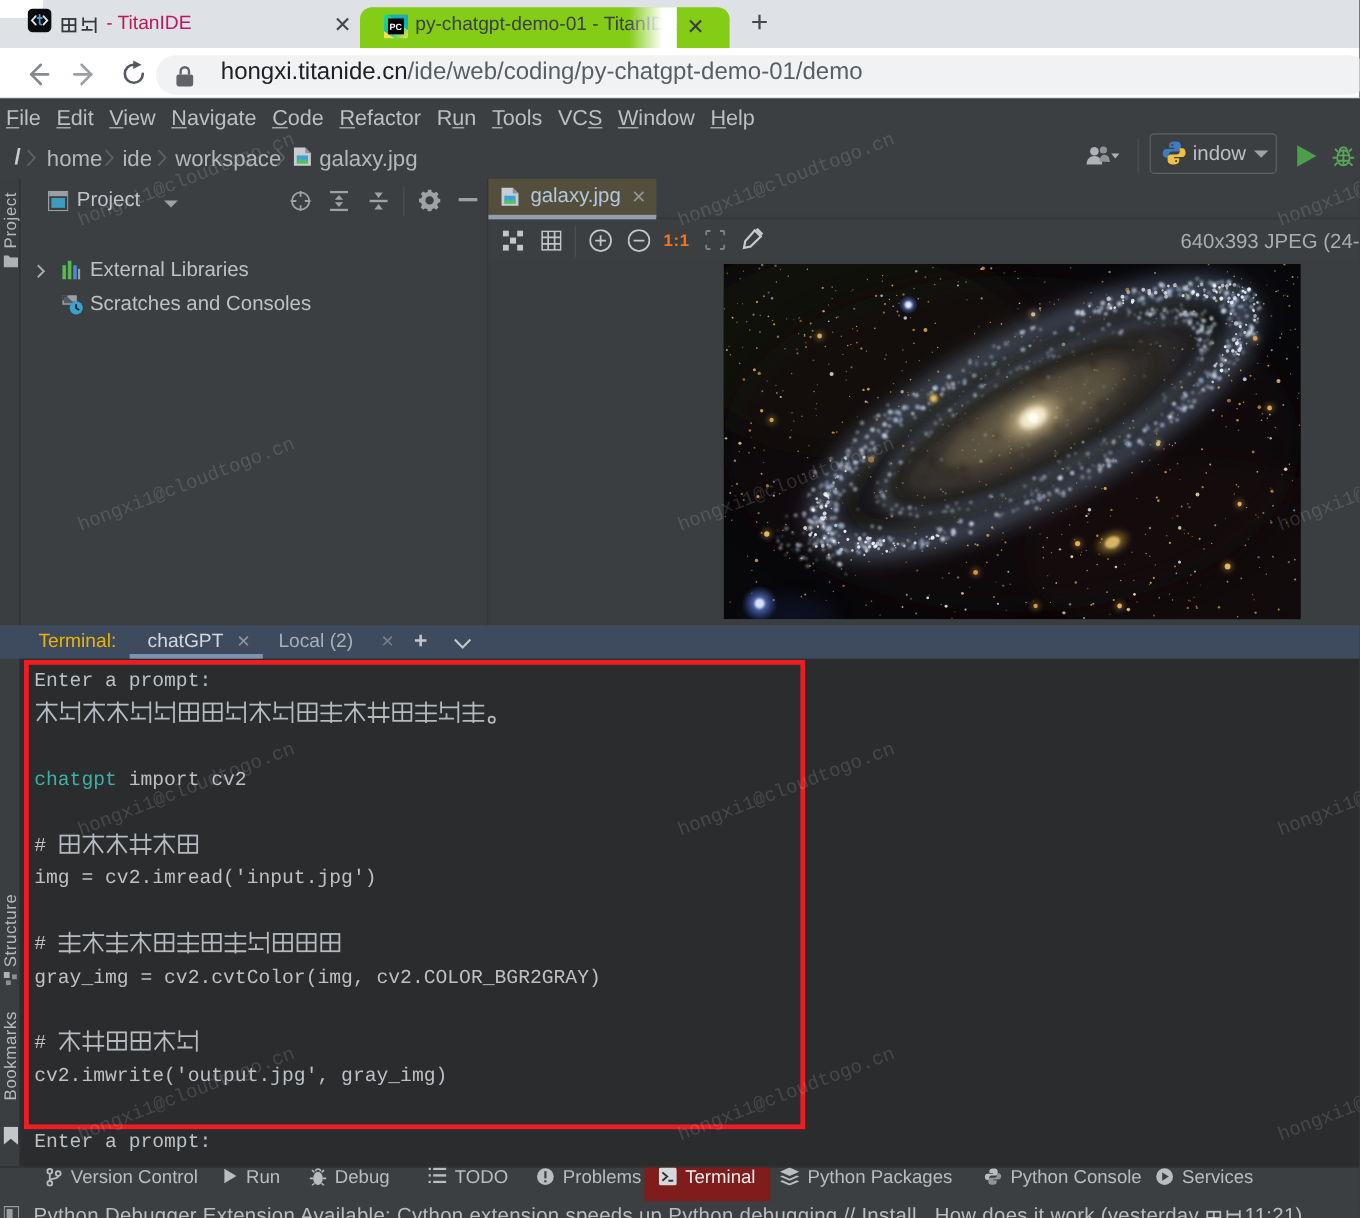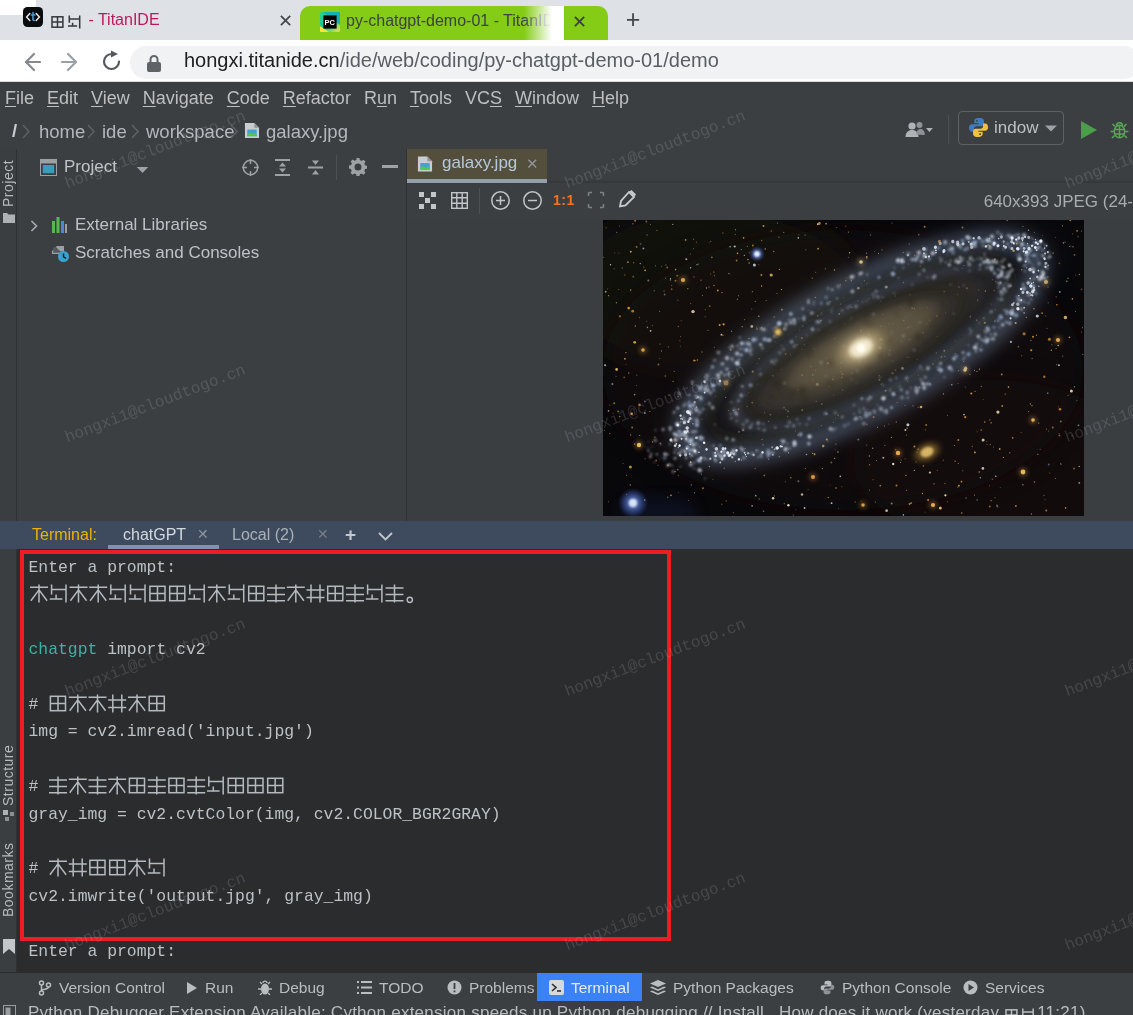--- a/index.html
+++ b/index.html
@@ -52,22 +52,22 @@
 #eimgarea{position:absolute;left:0;top:70px;width:726px;height:302px;background:#3a3e41}
 #galaxy{position:absolute;left:196px;top:1px;width:481px;height:296px}
 
 #termhead{position:absolute;left:0;top:439px;width:1133px;height:28px;background:#3e4b5e;font-size:16px}
 #termbody{position:absolute;left:17px;top:467px;width:1116px;height:423px;background:#2a2c2e}
 #redbox{position:absolute;left:3px;top:1px;width:651px;height:391px;border:4.5px solid #ee1d23;z-index:10}
 pre.term{position:absolute;left:11.5px;top:5px;font-family:"Liberation Mono",monospace;font-size:16.4px;line-height:27.4px;color:#bcc1c5;margin:0}
 pre.term .kw{color:#3fb0a5}
 
 #status{position:absolute;left:0;top:890px;width:1133px;height:29px;background:#3c3f41;border-top:1px solid #2b2d2f;font-size:15.5px;color:#b9bdc0}
-.sitem{position:absolute;top:0;height:29px;display:flex;align-items:center;gap:7px}
-#sterm{background:#3b82f6;padding:0 12px;color:#e8eaec}
+.sitem{position:absolute;top:0;height:29px;display:flex;align-items:flex-start;gap:7px}
+#sterm{background:#7f1d1d;padding:0 12px;color:#e8eaec}
 #botline{position:absolute;left:0;top:919px;width:1133px;height:14px;background:#3c3f41;font-size:17px;letter-spacing:.25px;color:#b9bdc0;white-space:nowrap}
 
 .wm{position:absolute;font-family:"Liberation Mono",monospace;font-size:16px;color:rgba(205,210,215,0.17);transform:rotate(-21deg);transform-origin:left bottom;white-space:nowrap;z-index:50;pointer-events:none}
 .icn{position:absolute}
 
 </style></head>
 <body>
 <div id="tabstrip">
  <div style="position:absolute;left:0;top:0;width:36px;height:15px;background:#fff;border-radius:0 0 12px 0"></div>
  <div id="tab1">

